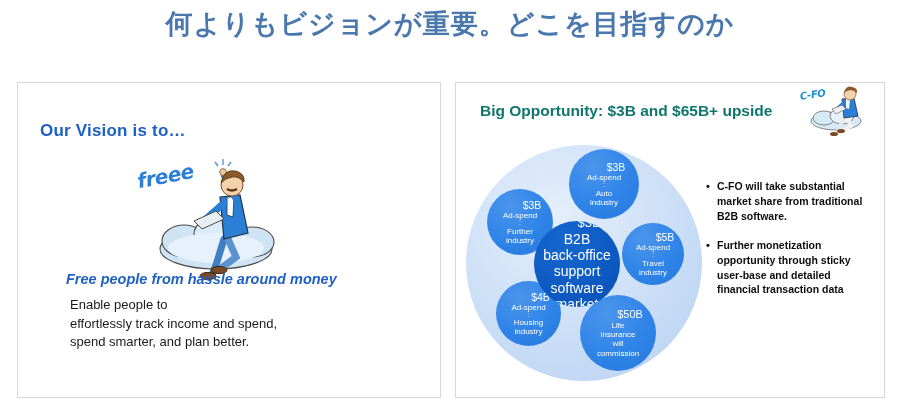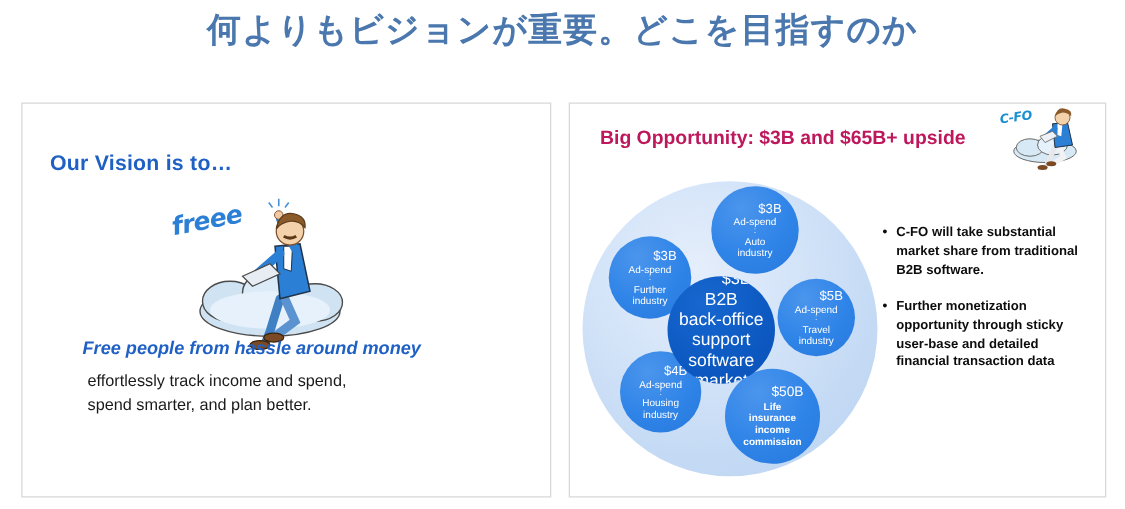--- a/index.html
+++ b/index.html
@@ -76,21 +76,21 @@
     line-height: 1.43;
   }
 
   
   .opp-heading {
     position: absolute;
     left: 24px; top: 18px;
     width: 310px;
     font-size: 15.5px;
     font-weight: bold;
-    color: #be185d;
+    color: #0f766e;
     line-height: 1.35;
   }
 
   .cfo-illus {
     position: absolute;
     right: 8px; top: 2px;
     width: 78px; height: 52px;
   }
   .cfo-word {
     position: absolute;
@@ -144,21 +144,21 @@
   .bb-housing { left: 23px;  top: 46px;  width: 66px; height: 66px; }
   .bb-auto    { left: 105px; top: 6px;   width: 70px; height: 70px; }
   .bb-travel  { left: 158px; top: 80px;  width: 62px; height: 62px; }
   .bb-finance { left: 32px;  top: 138px; width: 65px; height: 65px; }
   .bb-life    { left: 116px; top: 152px; width: 76px; height: 76px; }
   .bb-center  { left: 70px;  top: 78px;  width: 86px; height: 86px; }
 
   .bb-housing .amt, .bb-auto .amt, .bb-travel .amt, .bb-finance .amt { font-size: 10.5px; }
   .bb-housing .sub, .bb-auto .sub, .bb-travel .sub, .bb-finance .sub { font-size: 8px; }
   .bb-life .amt { font-size: 11px; }
-  .bb-life .sub { font-size: 8px; font-weight: bold; }
+  .bb-life .sub { font-size: 8px; }
   .bb-center .amt { font-size: 13px; }
   .bb-center .sub { font-size: 14px; }
 
   
   .bullets {
     position: absolute;
     left: 250px; top: 96px;
     width: 166px;
   }
   .bullet-row {
@@ -214,20 +214,21 @@
 
       <circle cx="104" cy="44" r="11" fill="#f3d1ab" stroke="#7a4f2a" stroke-width="1"></circle>
       <path d="M93 42 q3 -14 14 -12 q10 2 9 11 q-5 -6 -12 -5 q-7 1 -11 6 z" fill="#8a5a2b" stroke="#5c3a18" stroke-width="1"></path>
       <path d="M99 48 q5 3 10 0" stroke="#5c3a18" stroke-width="2.4" fill="none"></path>
     </svg>
   </div>
 
   <div class="vision-tagline">Free people from hassle around money</div>
 
   <div class="vision-body">
+    <div>Enable people to</div>
     <div>effortlessly track income and spend,</div>
     <div>spend smarter, and plan better.</div>
   </div>
 </div>
 
 <div class="panel panel-right">
 
   <div class="opp-heading">Big Opportunity: $3B and $65B+ upside</div>
 
   <div class="cfo-illus">
@@ -282,21 +283,21 @@
       <span class="sub">Ad-spend</span>
       <span class="dots">:</span>
       <span class="sub">Housing</span>
       <span class="sub">industry</span>
     </div>
 
     <div class="bubble b-outer bb-life">
       <span class="amt">$50B</span>
       <span class="sub">Life</span>
       <span class="sub">insurance</span>
-      <span class="sub">income</span>
+      <span class="sub">will</span>
       <span class="sub">commission</span>
     </div>
 
     <div class="bubble b-center bb-center">
       <span class="amt">$3B</span>
       <span class="sub">B2B</span>
       <span class="sub">back-office</span>
       <span class="sub">support</span>
       <span class="sub">software</span>
       <span class="sub">market</span>

